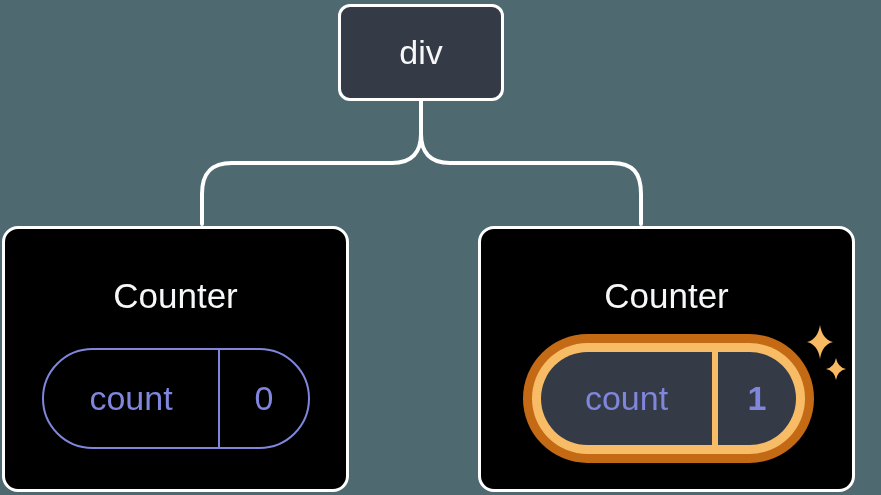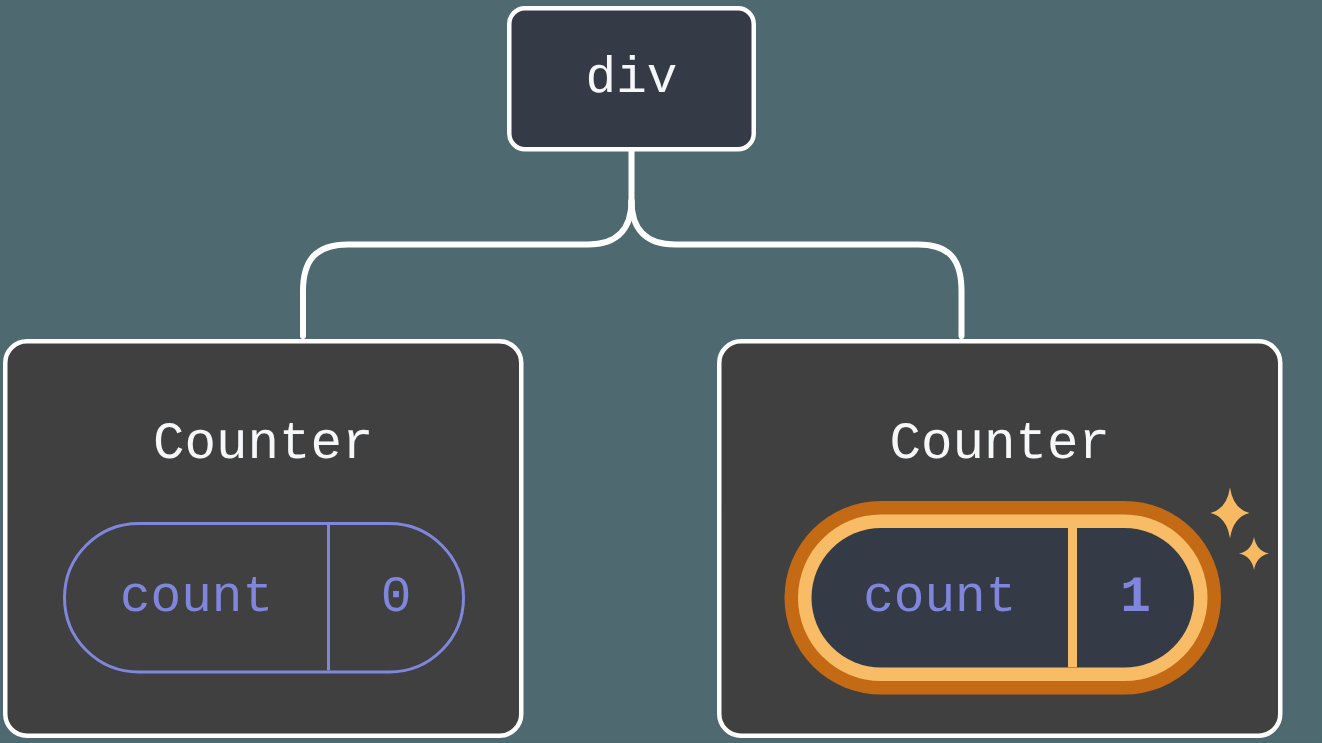--- a/index.html
+++ b/index.html
@@ -1,21 +1,21 @@
 <!DOCTYPE html>
 <html><head>
 <meta charset="utf-8">
 <style>
   html, body { margin: 0; padding: 0; background: #4E6A70; }
   .canvas {
     position: relative;
     width: 881px;
     height: 495px;
     background: #4E6A70;
-    font-family: Liberation Mono, monospace;
+    font-family: Liberation Sans, sans-serif;
     overflow: hidden;
   }
 
   
   .node-root {
     position: absolute;
     left: 338px; top: 4px;
     width: 166px; height: 97px;
     background: #343A46;
     border: 3px solid #FFFFFF;
@@ -27,21 +27,21 @@
   }
 
   
   .connector { position: absolute; left: 0; top: 0; width: 881px; height: 495px; }
   .connector path { stroke: #FFFFFF; stroke-width: 4; fill: none; stroke-linecap: round; }
 
   
   .card {
     position: absolute;
     top: 226px; height: 266px;
-    background: #404040;
+    background: #000000;
     border: 3px solid #FFFFFF;
     border-radius: 16px;
     box-sizing: border-box;
   }
   .card-left  { left: 2px;   width: 347px; }
   .card-right { left: 478px; width: 377px; }
 
   .card-title {
     position: absolute;
     top: 47px; left: 0; width: 100%;

